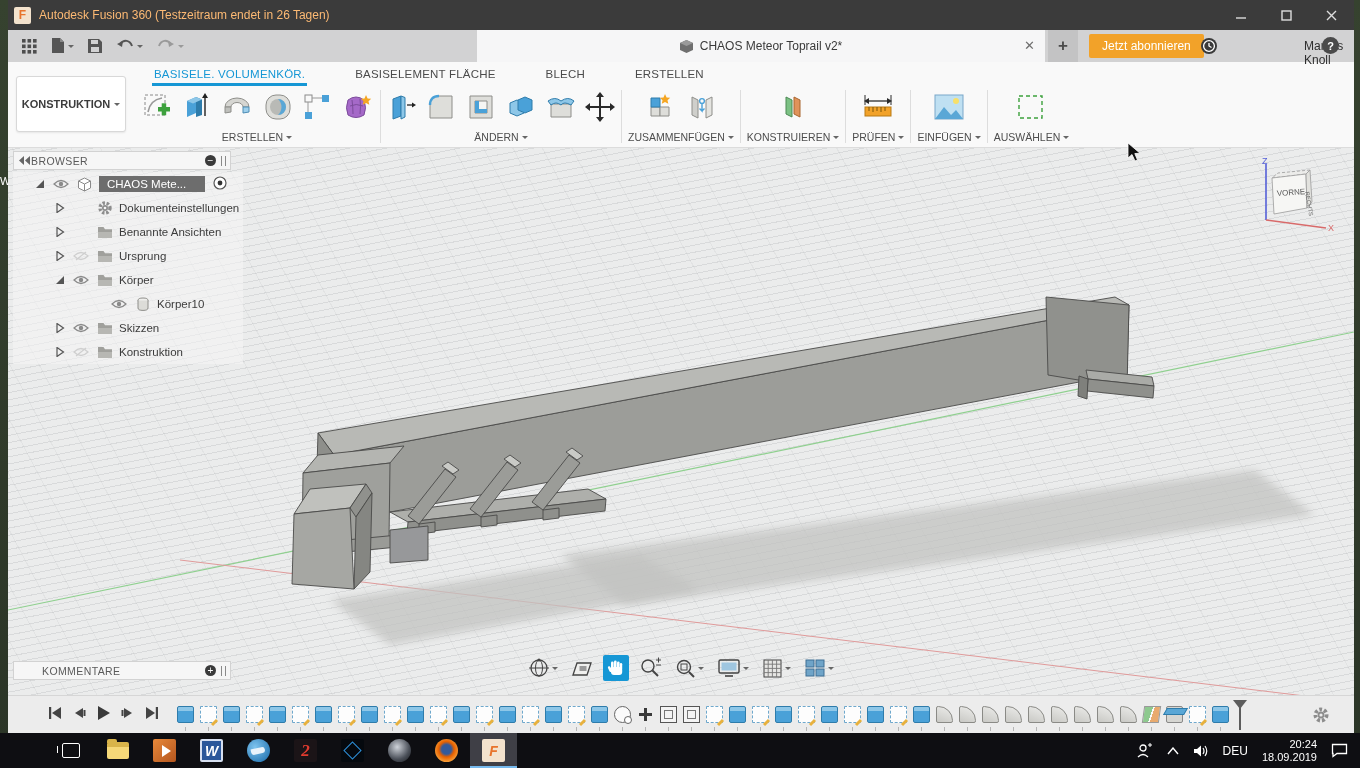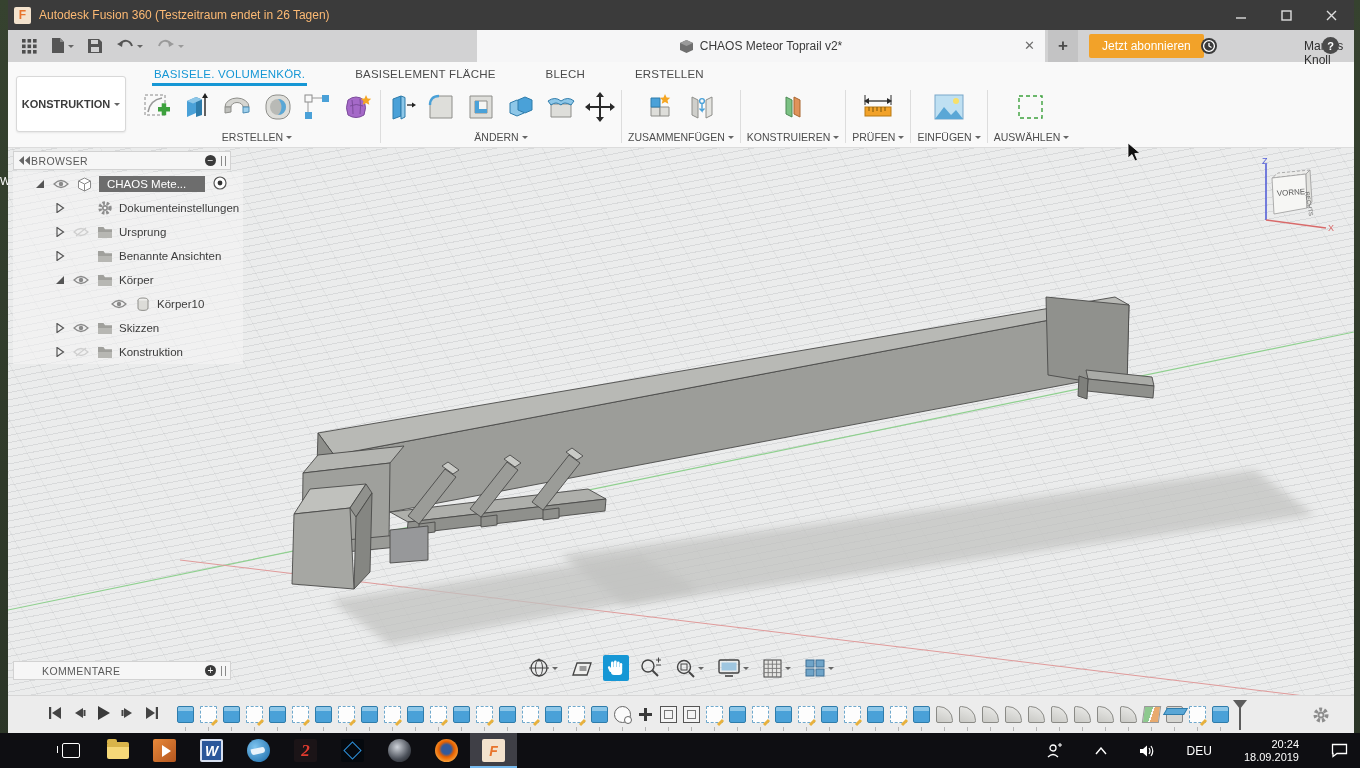--- a/index.html
+++ b/index.html
@@ -116,21 +116,21 @@
   .ti-media::before{content:"";border-left:9px solid #fff;border-top:6px solid transparent;border-bottom:6px solid transparent;margin-left:3px}
   .ti-word{background:#2b579a;color:#fff;border:2px solid #d6dff0}
   .ti-thunderbird{border-radius:50%;background:radial-gradient(circle at 35% 35%,#7ec4ef,#1668a8);position:relative}
   .ti-thunderbird::before{content:"";position:absolute;left:4px;top:9px;width:14px;height:6px;background:#e9f3fb;border-radius:0 6px 6px 6px;transform:rotate(-12deg)}
   .ti-game2{background:#1b1417;color:#e03b2f;font-size:17px;font-family:"Liberation Serif",serif}
   .ti-darkapp{background:#05090e;position:relative}
   .ti-darkapp::before{content:"";position:absolute;inset:5px;border:1.6px solid #2d8fd8;transform:rotate(45deg)}
   .ti-teamspeak{border-radius:50%;background:radial-gradient(circle at 40% 35%,#cfd3da,#4a4f58 60%,#15161a)}
   .ti-firefox{border-radius:50%;background:radial-gradient(circle at 50% 45%,#345a9b 0 28%,#e66000 45%,#f9a13a 75%,#f3cf4e)}
   .ti-fusion{background:#f3e2cd;color:#e8742c}
-  .tray{margin-left:auto;display:flex;align-items:center;gap:32px;color:#fff;padding-right:12px}
+  .tray{margin-left:auto;display:flex;align-items:center;gap:14px;color:#fff;padding-right:12px}
   .tray-clock{text-align:right;font-size:11px;line-height:13px}
   .tray-lang{font-size:12px}
   .tray svg{display:block}
 </style>
 </head>
 <body>
 
 <div id="desktop">
   <span class="desk-letter">W</span>
 
@@ -549,58 +549,58 @@
               <span>Dokumenteinstellungen</span>
             </div>
 
             <div class="trow" data-level="1">
               <span class="arr" data-arrow="collapsed">
                 <svg width="10" height="10">
                   <polygon class="a-col" points="2,0.5 8.5,5 2,9.5" fill="none" stroke="#555" stroke-width="1.2"></polygon>
                   <polygon class="a-exp" points="1,9 9,1 9,9" fill="#555"></polygon>
                 </svg>
               </span>
-              <span class="eye" data-eye="off">
-
-                <svg class="e-off" width="16" height="10">
-                  <path d="M1 5 Q8 -2 15 5 Q8 12 1 5 Z" fill="none" stroke="#cfcfcf" stroke-width="1.2"></path>
-                  <line x1="3" y1="9" x2="13" y2="1" stroke="#cfcfcf" stroke-width="1.2"></line>
-                </svg>
+              <span class="eye" data-eye="none">
+                
+                
               </span>
               <span class="tico" data-icon="folder">
 
                 <svg class="i-folder" width="16" height="13">
                   <path d="M1 1 h5.5 l1.5 2.2 H15 V12 H1 Z" fill="#a0a09c"></path>
                   <rect x="1" y="6" width="14" height="6" fill="#b7b7b3"></rect>
                 </svg>
 
               </span>
-              <span>Ursprung</span>
+              <span>Benannte Ansichten</span>
             </div>
 
             <div class="trow" data-level="1">
               <span class="arr" data-arrow="collapsed">
                 <svg width="10" height="10">
                   <polygon class="a-col" points="2,0.5 8.5,5 2,9.5" fill="none" stroke="#555" stroke-width="1.2"></polygon>
                   <polygon class="a-exp" points="1,9 9,1 9,9" fill="#555"></polygon>
                 </svg>
               </span>
-              <span class="eye" data-eye="none">
-                
-                
+              <span class="eye" data-eye="off">
+
+                <svg class="e-off" width="16" height="10">
+                  <path d="M1 5 Q8 -2 15 5 Q8 12 1 5 Z" fill="none" stroke="#cfcfcf" stroke-width="1.2"></path>
+                  <line x1="3" y1="9" x2="13" y2="1" stroke="#cfcfcf" stroke-width="1.2"></line>
+                </svg>
               </span>
               <span class="tico" data-icon="folder">
 
                 <svg class="i-folder" width="16" height="13">
                   <path d="M1 1 h5.5 l1.5 2.2 H15 V12 H1 Z" fill="#a0a09c"></path>
                   <rect x="1" y="6" width="14" height="6" fill="#b7b7b3"></rect>
                 </svg>
 
               </span>
-              <span>Benannte Ansichten</span>
+              <span>Ursprung</span>
             </div>
 
             <div class="trow" data-level="1">
               <span class="arr" data-arrow="expanded">
                 <svg width="10" height="10">
                   <polygon class="a-col" points="2,0.5 8.5,5 2,9.5" fill="none" stroke="#555" stroke-width="1.2"></polygon>
                   <polygon class="a-exp" points="1,9 9,1 9,9" fill="#555"></polygon>
                 </svg>
               </span>
               <span class="eye" data-eye="on">

